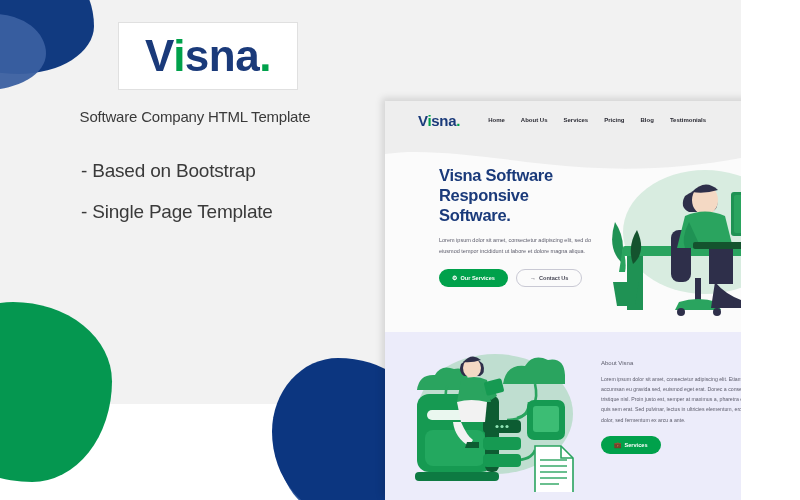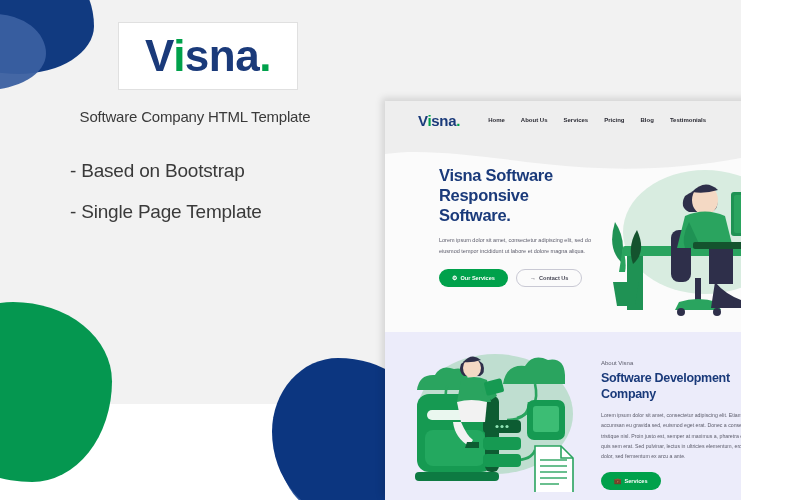--- a/index.html
+++ b/index.html
@@ -79,21 +79,21 @@
 
   .subtitle {
     position: absolute; left: 0; top: 108px;
     width: 390px;
     text-align: center;
     font-size: 15px;
     color: #3a3a3a;
     letter-spacing: -0.2px;
   }
   .features {
-    position: absolute; left: 70px; top: 160px;
+    position: absolute; left: 81px; top: 160px;
     width: 300px;
   }
   .feature-item {
     font-size: 19px;
     color: #3a3a3a;
     margin-bottom: 19px;
     letter-spacing: -0.2px;
     white-space: nowrap;
   }
 
@@ -395,24 +395,20 @@
           <path d="M86,42 q10,4 12,12 l-6,4 q-6,-8 -10,-10 Z" fill="#2aa45f"></path>
           <rect x="86" y="38" width="18" height="14" rx="2" fill="#169a52" transform="rotate(-14 95 45)"></rect>
           <path d="M58,60 q14,-4 30,0 l-2,20 l-24,0 Z" fill="#f2f2f2"></path>
           <path d="M62,80 q6,14 12,18 l-4,6 q-14,-8 -16,-24 Z" fill="#f2f2f2"></path>
           <path d="M68,100 l12,0 l0,6 l-14,0 Z" fill="#0d5c32"></path>
         </svg>
       </div>
 
       <div class="about-body">
         <div class="about-eyebrow">About Visna</div>
-        <div class="about-title">
-          <div>Software Development</div>
-          <div>Company</div>
-        </div>
         <div class="about-text">Lorem ipsum dolor sit amet, consectetur adipiscing elit. Etiam orci est, accumsan eu gravida sed, euismod eget erat. Donec a consequat felis, in tristique nisl. Proin justo est, semper at maximus a, pharetra et ligula. Mauris quis sem erat. Sed pulvinar, lectus in ultricies elementum, eros arcu congue dolor, sed fermentum ex arcu a ante.</div>
         <div class="about-btn">
           <div class="btn-primary">
             <span class="mini-ico">💼</span>
             <span>Services</span>
           </div>
         </div>
       </div>
     </div>
 

